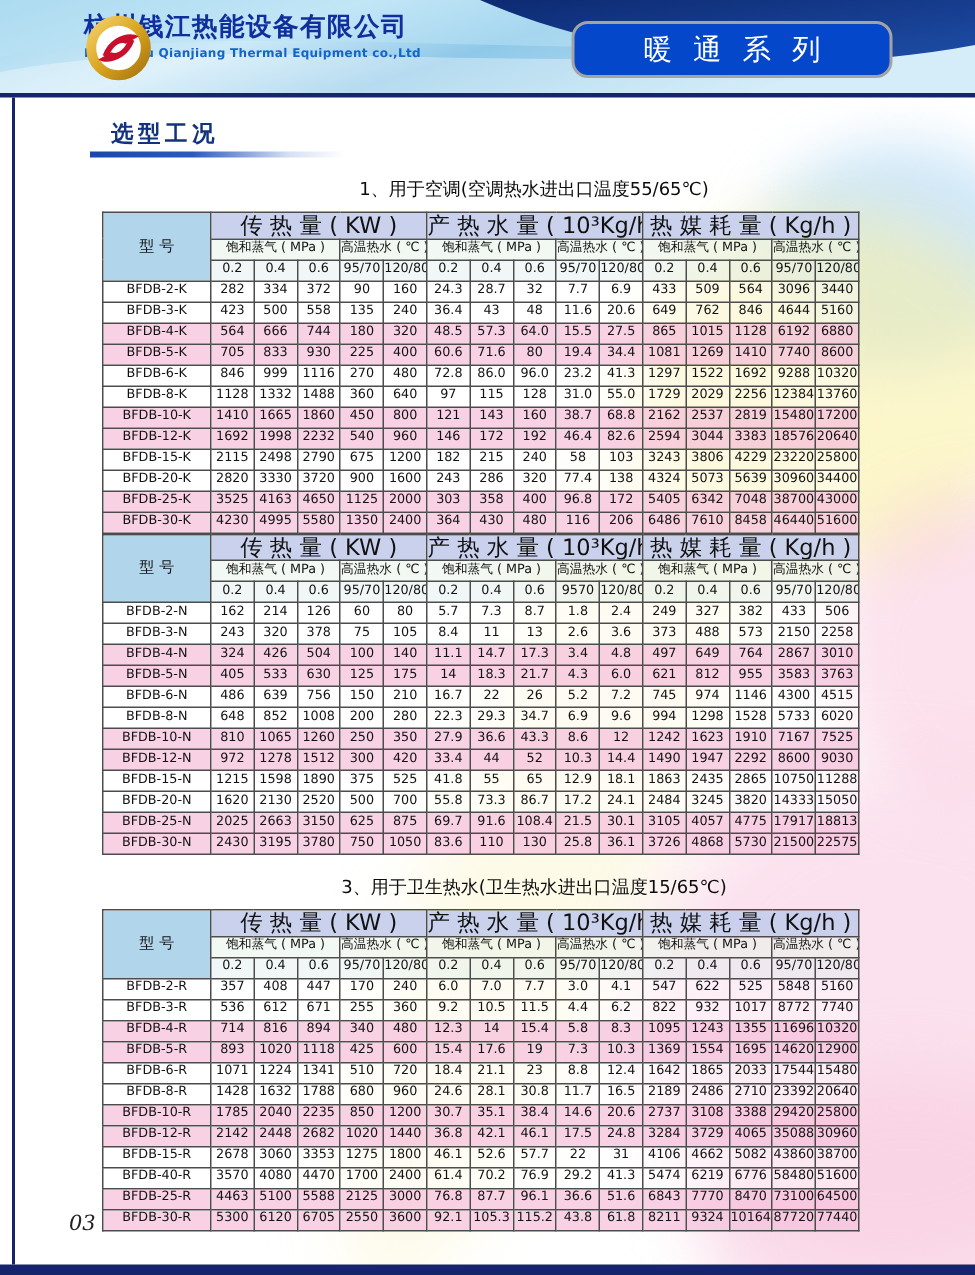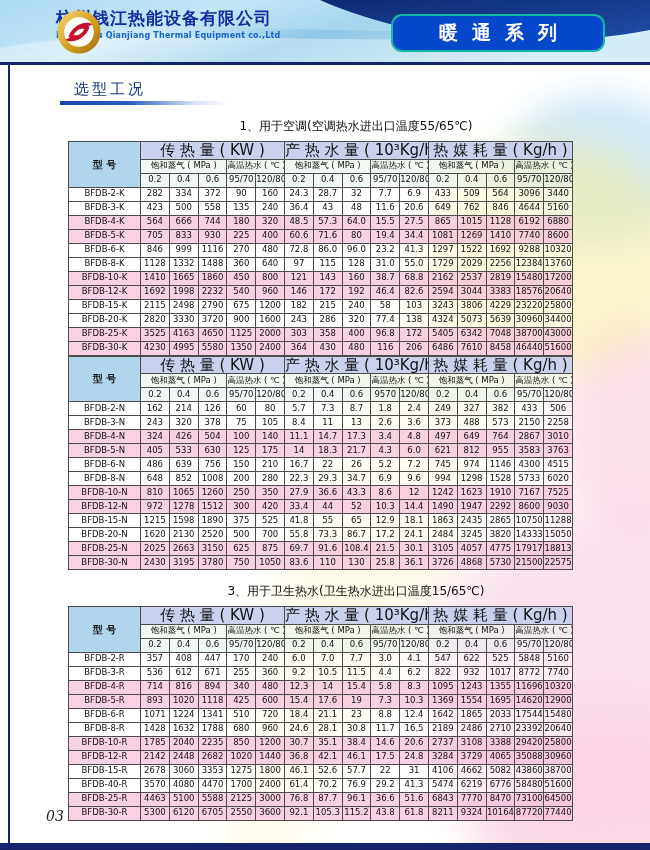--- a/index.html
+++ b/index.html
@@ -18,41 +18,41 @@
 
   
   .header{position:relative;width:650px;height:62px;z-index:2;}
   .header svg{position:absolute;left:0;top:0;}
   .brand{position:absolute;left:56px;top:9px;display:flex;align-items:center;gap:8px;z-index:3;}
   .logo{width:46px;height:46px;}
   .brand-text{display:flex;flex-direction:column;line-height:1.15;}
   .brand-cn{font-size:17px;font-weight:bold;color:#102f9e;letter-spacing:1px;}
   .brand-en{font-size:8px;font-weight:bold;color:#1565c8;letter-spacing:0.2px;margin-top:2px;}
   .series-banner{
-    position:absolute;right:45px;top:14px;width:214px;height:38px;z-index:3;
-    background:#0547cb;border:2px solid #14b8a6;border-radius:11px;
+    position:absolute;right:55px;top:14px;width:214px;height:38px;z-index:3;
+    background:#0547cb;border:2px solid #a3a3a3;border-radius:11px;
     display:flex;align-items:center;justify-content:center;
-    color:#fff;font-size:19px;font-weight:bold;letter-spacing:14px;padding-left:14px;box-sizing:border-box;
+    color:#fff;font-size:19px;font-weight:normal;letter-spacing:14px;padding-left:14px;box-sizing:border-box;
   }
   .divider{position:relative;z-index:2;width:650px;height:3px;background:#16246e;}
   .left-rule{position:absolute;left:8px;top:65px;bottom:7px;width:2px;background:#16246e;z-index:2;}
   .bottom-bar{position:absolute;left:0;bottom:0;width:650px;height:7px;background:#16246e;z-index:2;}
 
   
   .content{position:relative;z-index:1;padding:15px 0 0 46px;}
   .section-title-wrap{margin-left:14px;width:180px;}
-  .section-title{display:block;margin-left:14px;font-size:15px;font-weight:normal;color:#14337e;letter-spacing:3px;}
+  .section-title{display:block;margin-left:14px;font-size:15px;font-weight:bold;color:#14337e;letter-spacing:3px;}
   .section-underline{width:170px;height:4px;margin-top:2px;
     background:linear-gradient(to right,#1a47ae 0%,#2a5ac0 40%,rgba(120,150,220,0.3) 78%,rgba(120,150,220,0) 100%);}
   .table-heading{margin:13px 0 6px 16px;font-size:12px;color:#0c0c0c;text-align:center;}
   table{border-collapse:collapse;table-layout:fixed;width:505px;margin-left:22px;}
   th,td{border:1px solid #4c4c4c;text-align:center;vertical-align:middle;
         padding:0;height:13px;font-size:8.5px;line-height:1.1;overflow:hidden;white-space:nowrap;}
   table{border:1.5px solid #333;}
-  th.corner{background:rgba(173,211,234,0.95);font-size:10px;font-weight:bold;}
+  th.corner{background:rgba(173,211,234,0.95);font-size:10px;font-weight:normal;}
   th.group {background:rgba(197,205,235,0.92);font-size:15px;font-weight:normal;}
   th.sub   {background:rgba(233,243,234,0.6);font-size:8.5px;font-weight:normal;}
   th.num   {background:rgba(228,240,240,0.5);font-size:8.5px;font-weight:normal;}
   tr.w td{background:rgba(255,255,255,0.45);}
   tr.p td{background:rgba(246,196,222,0.78);}
   td.model{font-size:8.5px;}
   .page-number{position:absolute;left:46px;top:808px;z-index:2;
     font-family:"DejaVu Serif","Liberation Serif",serif;font-style:italic;font-size:14px;color:#222;}
 </style>
 </head>

